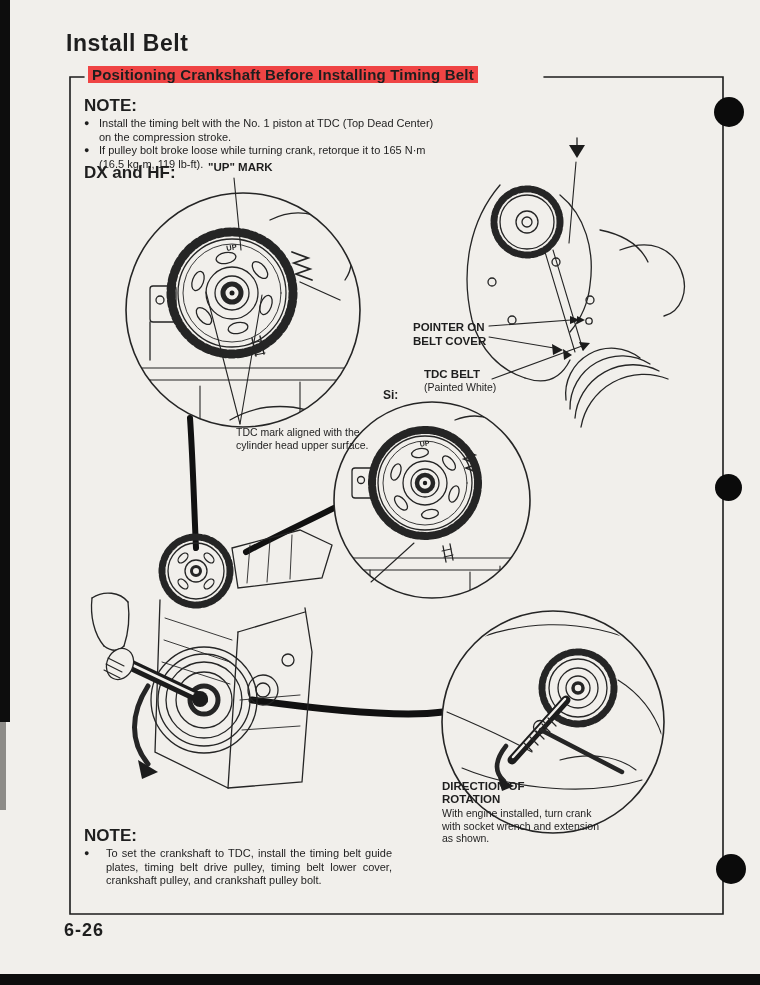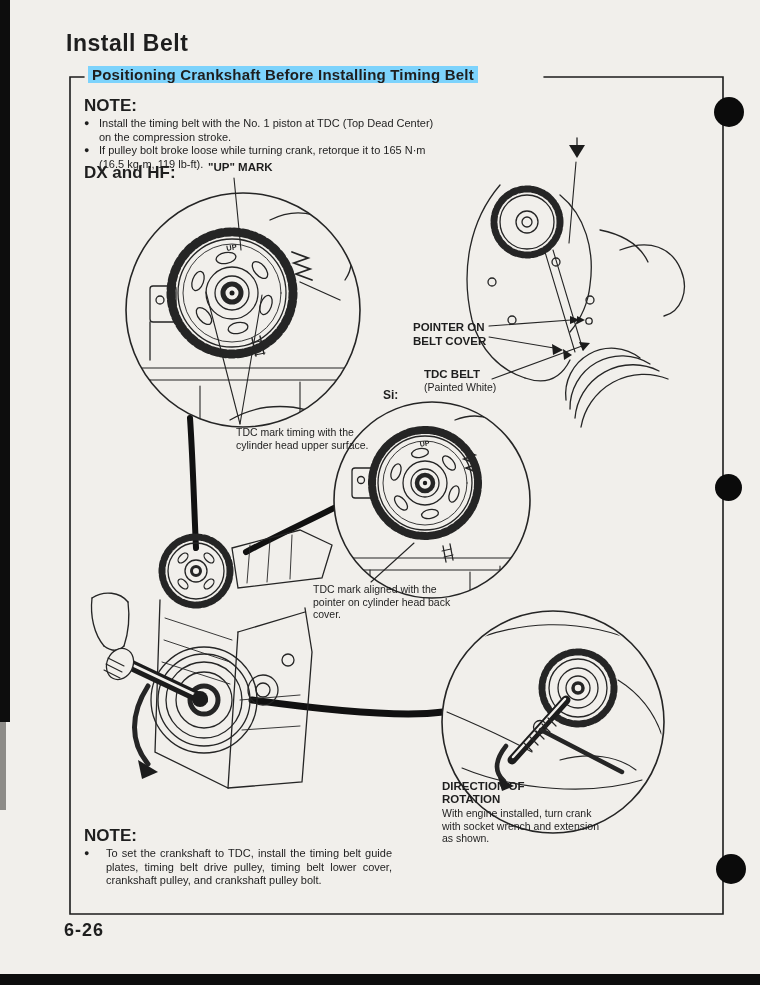--- a/index.html
+++ b/index.html
@@ -237,21 +237,21 @@
       <polygon points="580,320 570,316 570,324" fill="#1c1c1c" stroke="none"></polygon>
       <line x1="489" y1="337" x2="554" y2="348"></line>
       <polygon points="563,350 552,344 553,355" fill="#1c1c1c" stroke="none"></polygon>
       <line x1="492" y1="379" x2="582" y2="346"></line>
       <polygon points="590,343 579,342 583,351" fill="#1c1c1c" stroke="none"></polygon>
     </g>
   </svg>
 
   <div class="abs h1" style="left:66px;top:30px;">Install Belt</div>
 
-  <div class="abs sec" style="left:88px;top:66px;background:#7dd3fc;padding:0 4px;">Positioning Crankshaft Before Installing Timing Belt</div>
+  <div class="abs sec" style="left:88px;top:66px;background:#ef4444;padding:0 4px;">Positioning Crankshaft Before Installing Timing Belt</div>
 
   <div class="abs" style="left:84px;top:96px;width:352px;">
     <div class="note-label">NOTE:</div>
     <div class="note note-item">
       <span class="bullet">●</span>
       <span>Install the timing belt with the No. 1 piston at TDC (Top Dead Center) on the compression stroke.</span>
     </div>
     <div class="note note-item">
       <span class="bullet">●</span>
       <span>If pulley bolt broke loose while turning crank, retorque it to 165 N·m (16.5 kg-m, 119 lb-ft).</span>
@@ -262,23 +262,22 @@
   <div class="abs lbl" style="left:208px;top:161px;">"UP" MARK</div>
 
   <div class="abs lbl pre" style="left:413px;top:320px;line-height:14px;">POINTER ON
 BELT COVER</div>
 
   <div class="abs lbl" style="left:424px;top:368px;">TDC BELT</div>
   <div class="abs callout" style="left:424px;top:381px;">(Painted White)</div>
 
   <div class="abs lbl" style="left:383px;top:388px;font-size:12px;">Si:</div>
 
-  <div class="abs callout" style="left:236px;top:426px;width:140px;">TDC mark timing with the cylinder head upper surface.</div>
-
-  <div class="abs callout" style="left:313px;top:583px;width:152px;">TDC mark aligned with the pointer on cylinder head back cover.</div>
+  <div class="abs callout" style="left:236px;top:426px;width:140px;">TDC mark aligned with the cylinder head upper surface.</div>
+
 
   <div class="abs" style="left:442px;top:780px;width:162px;">
     <div class="callout-title pre">DIRECTION OF
 ROTATION</div>
     <div class="callout" style="margin-top:1px;">With engine installed, turn crank with socket wrench and extension as shown.</div>
   </div>
 
   <div class="abs" style="left:84px;top:826px;width:308px;">
     <div class="note-label">NOTE:</div>
     <div class="note note-item">

